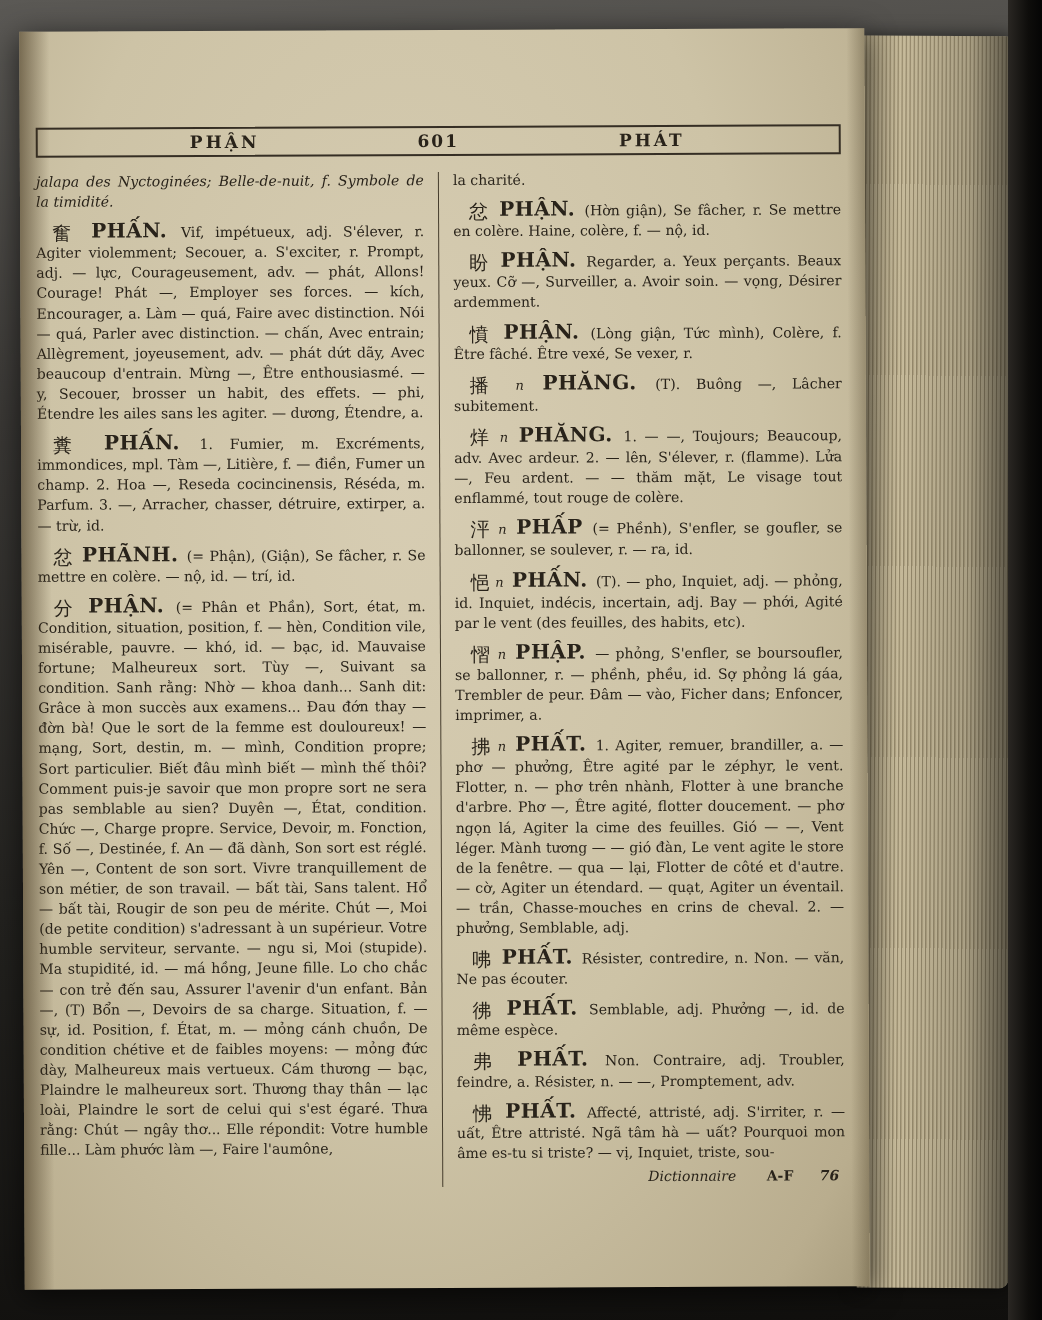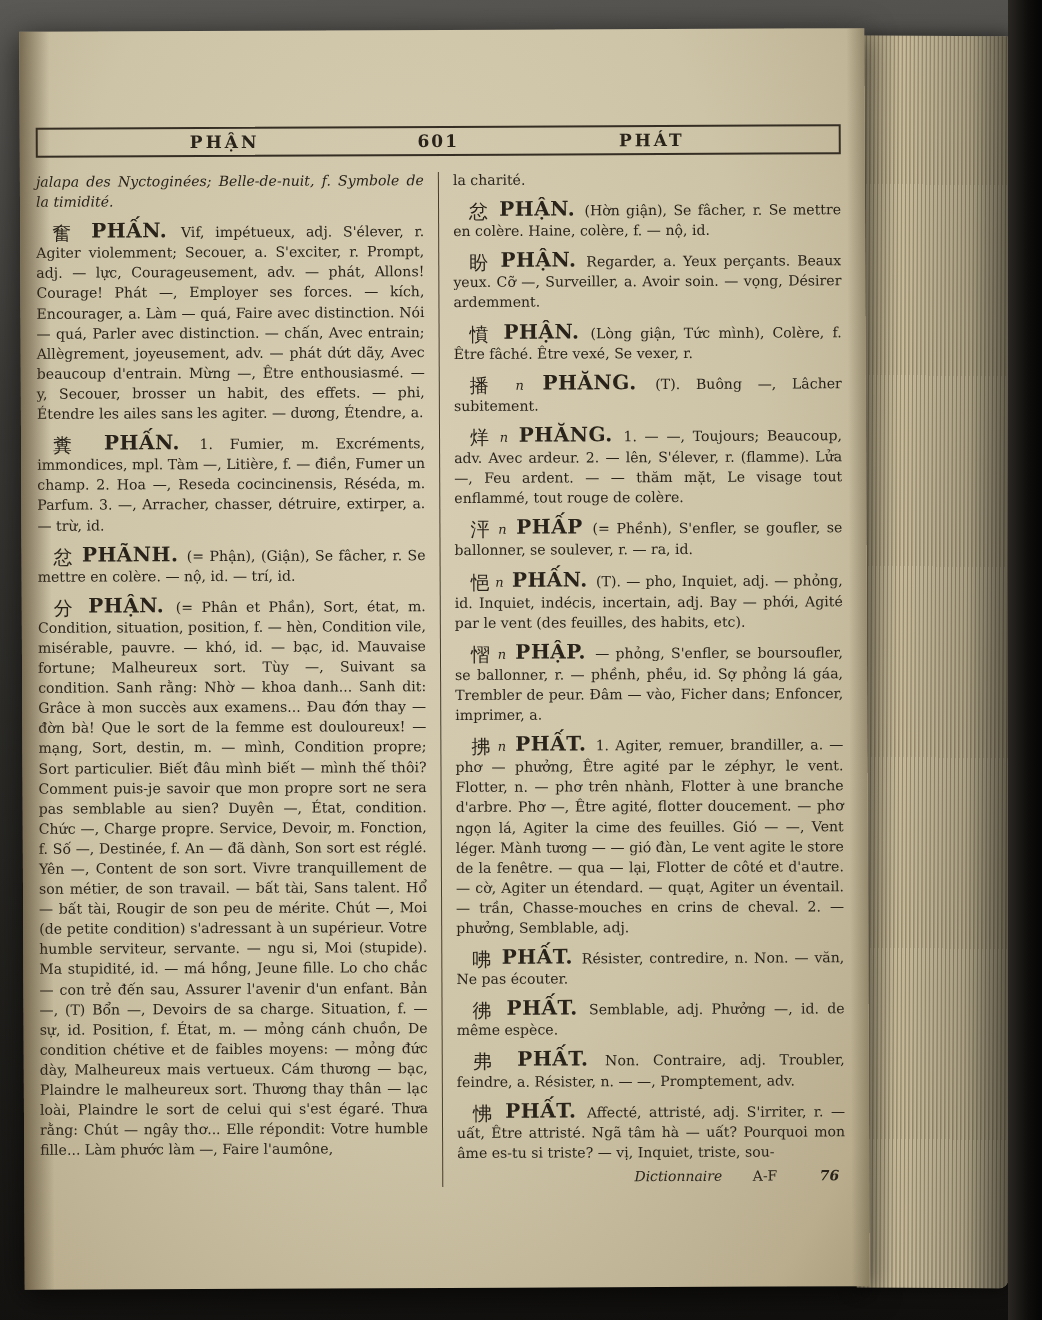--- a/index.html
+++ b/index.html
@@ -46,21 +46,21 @@
   .col{width:388px;font-size:14.1px;line-height:20.1px;text-align:justify;}
   .rule{width:1px;background:#463d2d;margin:2px 14px 0 14px;}
   p.cont{margin:0;}
   p.cont.ital{font-style:italic;}
   p.entry{margin:9px 0 0 0;text-indent:16px;}
   .cjk{font-size:19px;line-height:1;vertical-align:-2px;letter-spacing:0;}
   .marker{font-style:italic;font-size:13px;}
   .head{font-weight:bold;font-size:20px;letter-spacing:.5px;}
   .colophon{margin-top:4px;text-align:right;padding-right:6px;font-size:14px;}
   .colophon .dic{font-style:italic;margin-right:26px;}
-  .colophon .vol{font-weight:normal;margin-right:38px;}
+  .colophon .vol{font-weight:bold;margin-right:22px;}
   .colophon .num{font-weight:bold;font-style:italic;}
 </style>
 </head>
 <body>
 
 <div class="photo">
   <div class="edges"></div>
   <div class="cover"></div>
 
   <div class="page">

